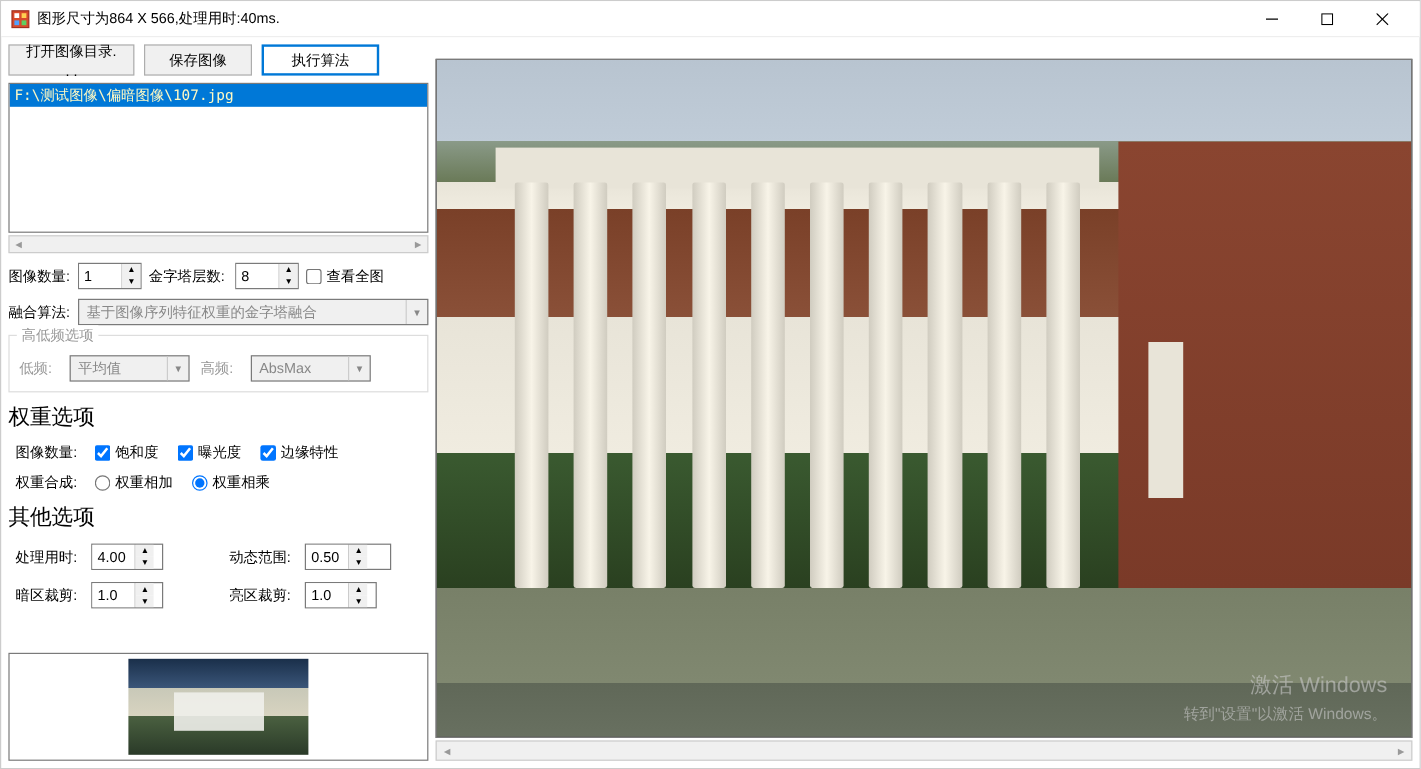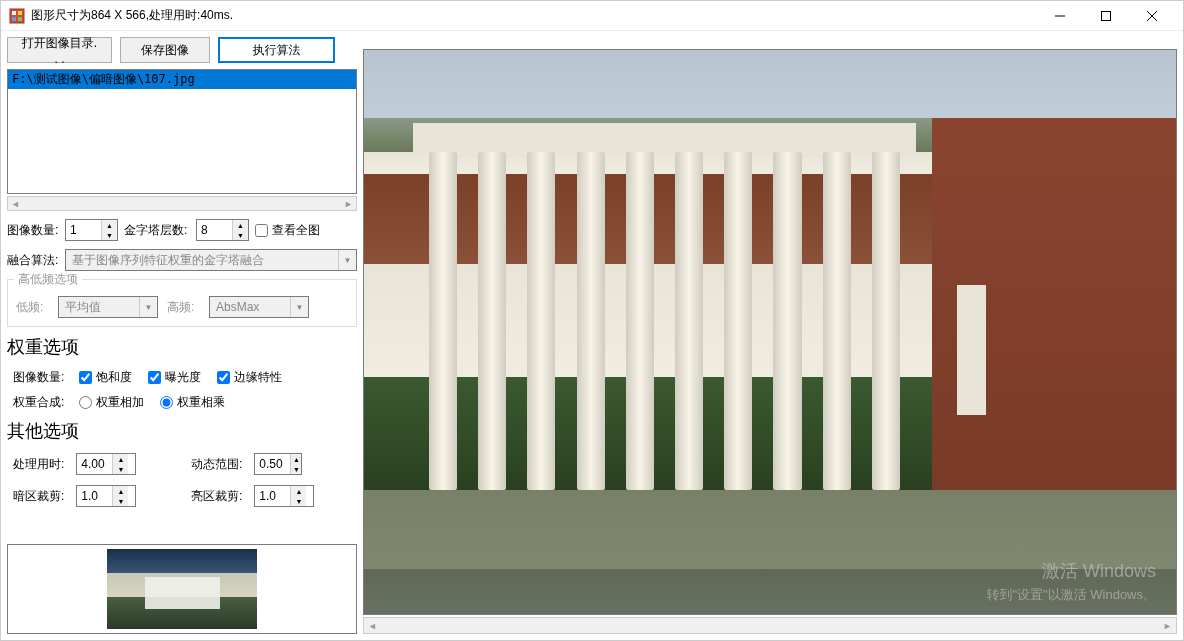--- a/index.html
+++ b/index.html
@@ -10,21 +10,21 @@
     .title-text { flex: 1; font-size: 12px; }
     .win-controls { display: flex; }
     .win-btn { width: 46px; height: 30px; display: flex; align-items: center; justify-content: center; cursor: pointer; }
     .content { flex: 1; display: flex; padding: 6px; gap: 6px; }
     .left-panel { width: 350px; display: flex; flex-direction: column; }
     .toolbar { display: flex; gap: 8px; margin-bottom: 6px; }
     .btn { height: 26px; padding: 0 12px; background: #f0f0f0; border: 1px solid #adadad; cursor: pointer; font-size: 12px; display: flex; align-items: center; justify-content: center; }
     .btn.primary { border: 2px solid #0078d7; background: #fff; }
     .listbox { border: 1px solid #7a7a7a; height: 125px; background: #fff; overflow: auto; margin-bottom: 2px; }
     .list-item { padding: 1px 4px; font-family: "SimSun", monospace; font-size: 12px; }
-    .list-item.selected { background: #0078d7; color: #000000; }
+    .list-item.selected { background: #0078d7; color: #fef9c3; }
     .scroll-h { height: 15px; border: 1px solid #ccc; background: #f0f0f0; display: flex; align-items: center; justify-content: space-between; margin-bottom: 8px; }
     .scroll-arrow { width: 15px; height: 13px; display: flex; align-items: center; justify-content: center; color: #999; font-size: 9px; }
     .row { display: flex; align-items: center; gap: 6px; margin-bottom: 8px; font-size: 12px; }
     .label { min-width: 52px; }
     .spinner { display: flex; border: 1px solid #7a7a7a; height: 22px; background: #fff; }
     .spinner input { border: none; width: 35px; padding: 0 4px; font-size: 12px; outline: none; }
     .spinner-btns { display: flex; flex-direction: column; width: 16px; border-left: 1px solid #ccc; }
     .spinner-btn { flex: 1; display: flex; align-items: center; justify-content: center; font-size: 7px; background: #f0f0f0; cursor: pointer; }
     .checkbox { display: flex; align-items: center; gap: 4px; cursor: pointer; }
     .checkbox input { width: 13px; height: 13px; }
@@ -98,21 +98,21 @@
           </svg>
         </div>
     </div>
   </div>
 
   <div class="content">
     <div class="left-panel">
       <div class="toolbar">
         <button class="btn" style="width:105px">打开图像目录. . .</button>
         <button class="btn" style="width:90px">保存图像</button>
-        <button class="btn primary" style="width:117px">执行算法</button>
+        <button class="btn primary" style="width:98px">执行算法</button>
       </div>
 
       <div class="listbox">
         <div class="list-item selected">F:\测试图像\偏暗图像\107.jpg</div>
       </div>
       <div class="scroll-h">
         <span class="scroll-arrow">◄</span>
         <span class="scroll-arrow">►</span>
       </div>
 
@@ -198,21 +198,21 @@
         <div class="grid2" style="padding-left:6px">
           <span>处理用时:</span>
           <div class="spinner" style="width:60px">
               <input value="4.00" style="">
               <div class="spinner-btns">
                 <div class="spinner-btn">▲</div>
                 <div class="spinner-btn">▼</div>
               </div>
             </div>
           <span>动态范围:</span>
-          <div class="spinner" style="width:48px">
+          <div class="spinner" style="width:72px">
               <input value="0.50" style="">
               <div class="spinner-btns">
                 <div class="spinner-btn">▲</div>
                 <div class="spinner-btn">▼</div>
               </div>
             </div>
           <span>暗区裁剪:</span>
           <div class="spinner" style="width:60px">
               <input value="1.0" style="">
               <div class="spinner-btns">

